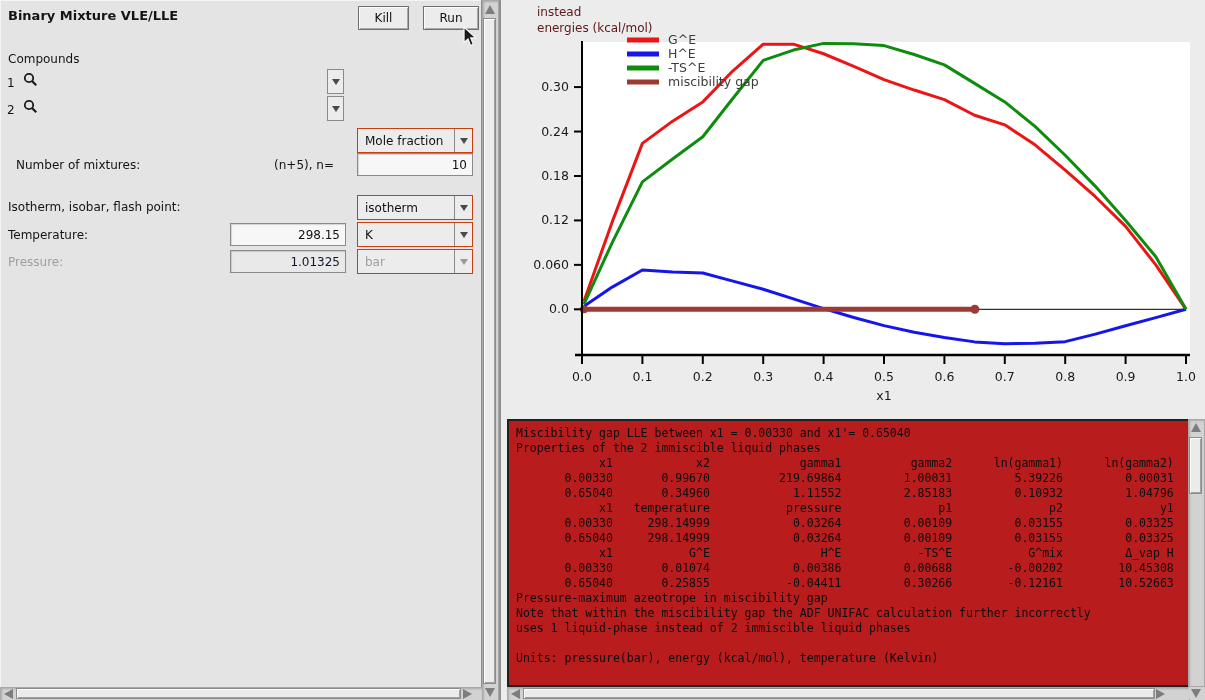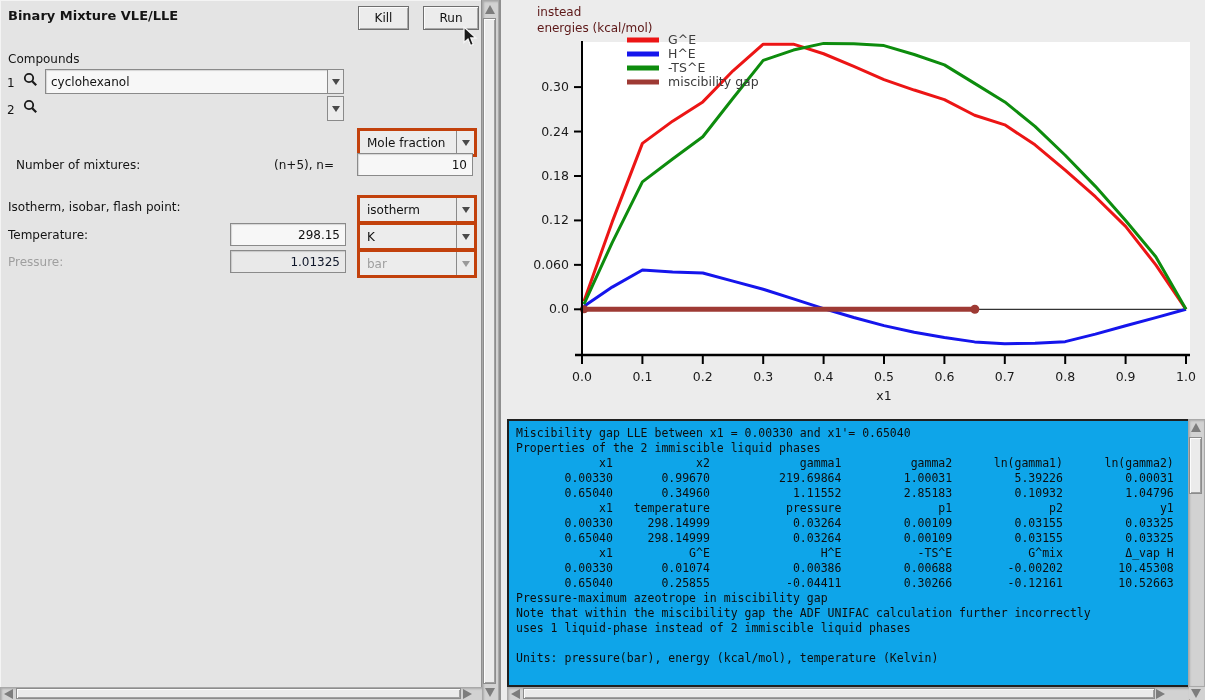--- a/index.html
+++ b/index.html
@@ -13,21 +13,21 @@
   .lbl.dim{color:#9f9f9f;}
   .panel-title{font-size:13px;font-weight:bold;}
   .tkbtn{position:absolute;background:#ececec;border:1px solid #6f6f6f;
          box-shadow:inset 1px 1px 0 #fbfbfb,inset -1px -1px 0 #a8a8a8;
          font-size:12px;color:#111;text-align:center;cursor:default;}
   .tkentry{position:absolute;background:#f7f7f7;border:1px solid #8a8a8a;
            box-shadow:inset 1px 1px 1px rgba(0,0,0,0.14);
            font-size:12px;color:#111;padding:0 5px;display:flex;align-items:center;}
   .tkentry.num{justify-content:flex-end;}
   .tkentry.dim{background:#e9e9e9;color:#0f172a;}
-  .combo{position:absolute;background:#ececec;border:3px solid #c2410c;display:flex;}
+  .combo{position:absolute;background:#ececec;border:1px solid #c2410c;display:flex;}
   .combo .combo-label{flex:1;font-size:12px;color:#111;padding:0 7px;display:flex;align-items:center;}
   .combo.dim .combo-label{color:#9f9f9f;}
   .combo .combo-arrow{width:17px;border-left:1px solid #8a8a8a;display:flex;align-items:center;justify-content:center;}
   .tri-down{width:0;height:0;border-left:4px solid transparent;border-right:4px solid transparent;border-top:6px solid #4a4a4a;}
   .combo.dim .tri-down{border-top-color:#9a9a9a;}
   .searchbtn{position:absolute;width:21px;display:flex;align-items:center;justify-content:center;background:#e4e4e4;}
   
   .sbar{position:absolute;background:#d2d2d2;border:1px solid #a9a9a9;box-shadow:inset 1px 1px 2px rgba(0,0,0,0.18);}
   .sthumb{position:absolute;background:#ebebeb;border:1px solid #8c8c8c;
           box-shadow:inset 1px 1px 0 #fcfcfc,inset -1px -1px 0 #a0a0a0;}
@@ -35,21 +35,21 @@
   .t-up{width:0;height:0;border-left:5px solid transparent;border-right:5px solid transparent;border-bottom:9px solid #7d7d7d;}
   .t-down{width:0;height:0;border-left:5px solid transparent;border-right:5px solid transparent;border-top:9px solid #7d7d7d;}
   .t-left{width:0;height:0;border-top:5px solid transparent;border-bottom:5px solid transparent;border-right:9px solid #7d7d7d;}
   .t-right{width:0;height:0;border-top:5px solid transparent;border-bottom:5px solid transparent;border-left:9px solid #7d7d7d;}
   
   #sash{left:499px;top:0;width:2px;height:700px;background:#8f8f8f;}
   #right-region{left:501px;top:0;width:704px;height:700px;background:#ececec;}
   #chart-title{left:36px;top:4px;font-size:12px;line-height:16px;color:#5c1717;}
   
   #output-panel{left:6px;top:419px;width:698px;height:281px;background:#d2d2d2;}
-  #output-box{left:0;top:0;width:679px;height:264px;border:2px solid #202020;background:#0ea5e9;overflow:hidden;}
+  #output-box{left:0;top:0;width:679px;height:264px;border:2px solid #202020;background:#b91c1c;overflow:hidden;}
   #output-box pre{margin:0;padding:5px 0 0 7px;font-family:"DejaVu Sans Mono","Liberation Mono",monospace;
                   font-size:11.5px;line-height:15px;color:#0d0d0d;}
 </style>
 </head>
 <body>
 
 <div class="abs" id="left-panel">
   <div class="lbl panel-title" style="left:8px;top:8px;">Binary Mixture VLE/LLE</div>
 
   <div class="tkbtn" style="left:358px;top:6px;width:49px;height:22px;line-height:22px;">Kill</div>
@@ -58,23 +58,20 @@
   <div class="lbl" style="left:8px;top:52px;">Compounds</div>
 
   <div class="lbl" style="left:7px;top:76px;">1</div>
   <div class="searchbtn" style="left:20px;top:69px;height:25px;">
     <span>
       <svg width="15" height="15" viewBox="0 0 15 15">
           <circle cx="6" cy="6" r="4.2" fill="none" stroke="#1a1a1a" stroke-width="1.8"></circle>
           <line x1="9.2" y1="9.2" x2="13.2" y2="13.2" stroke="#1a1a1a" stroke-width="2.2"></line>
         </svg>
     </span>
-  </div>
-  <div class="tkentry" style="left:45px;top:69px;width:287px;height:23px;">
-    <span>cyclohexanol</span>
   </div>
   <div class="abs" style="left:327px;top:69px;width:17px;height:25px;background:#ececec;border:1px solid #8a8a8a;box-sizing:border-box;display:flex;align-items:center;justify-content:center;">
     <span class="tri-down"></span>
   </div>
 
   <div class="lbl" style="left:7px;top:103px;">2</div>
   <div class="searchbtn" style="left:20px;top:96px;height:25px;">
     <span>
       <svg width="15" height="15" viewBox="0 0 15 15">
           <circle cx="6" cy="6" r="4.2" fill="none" stroke="#1a1a1a" stroke-width="1.8"></circle>

